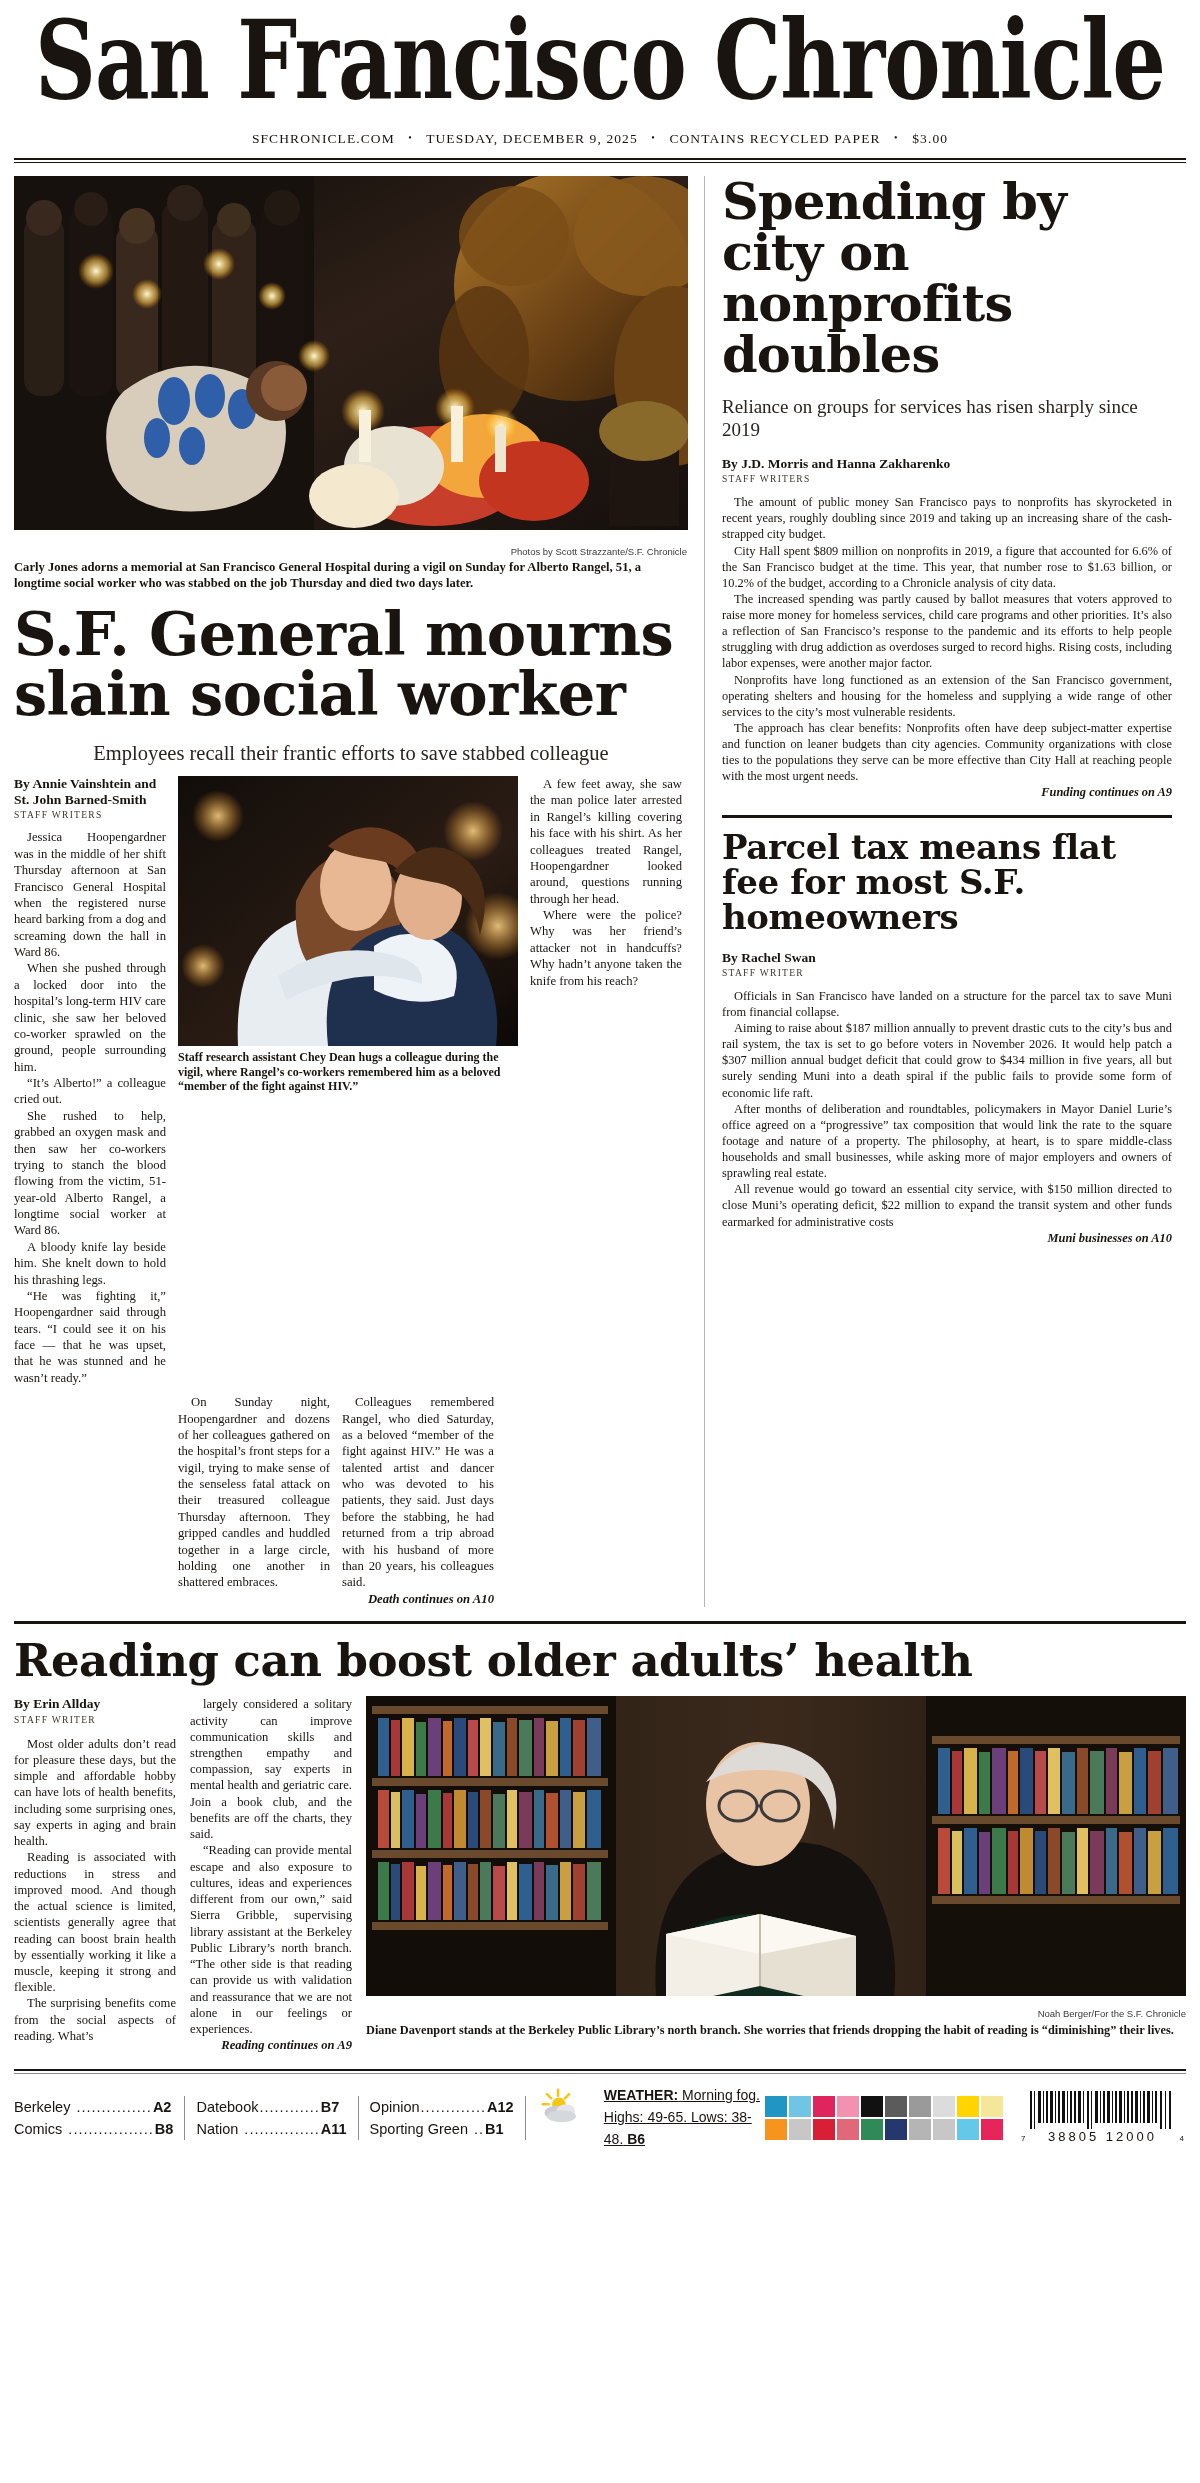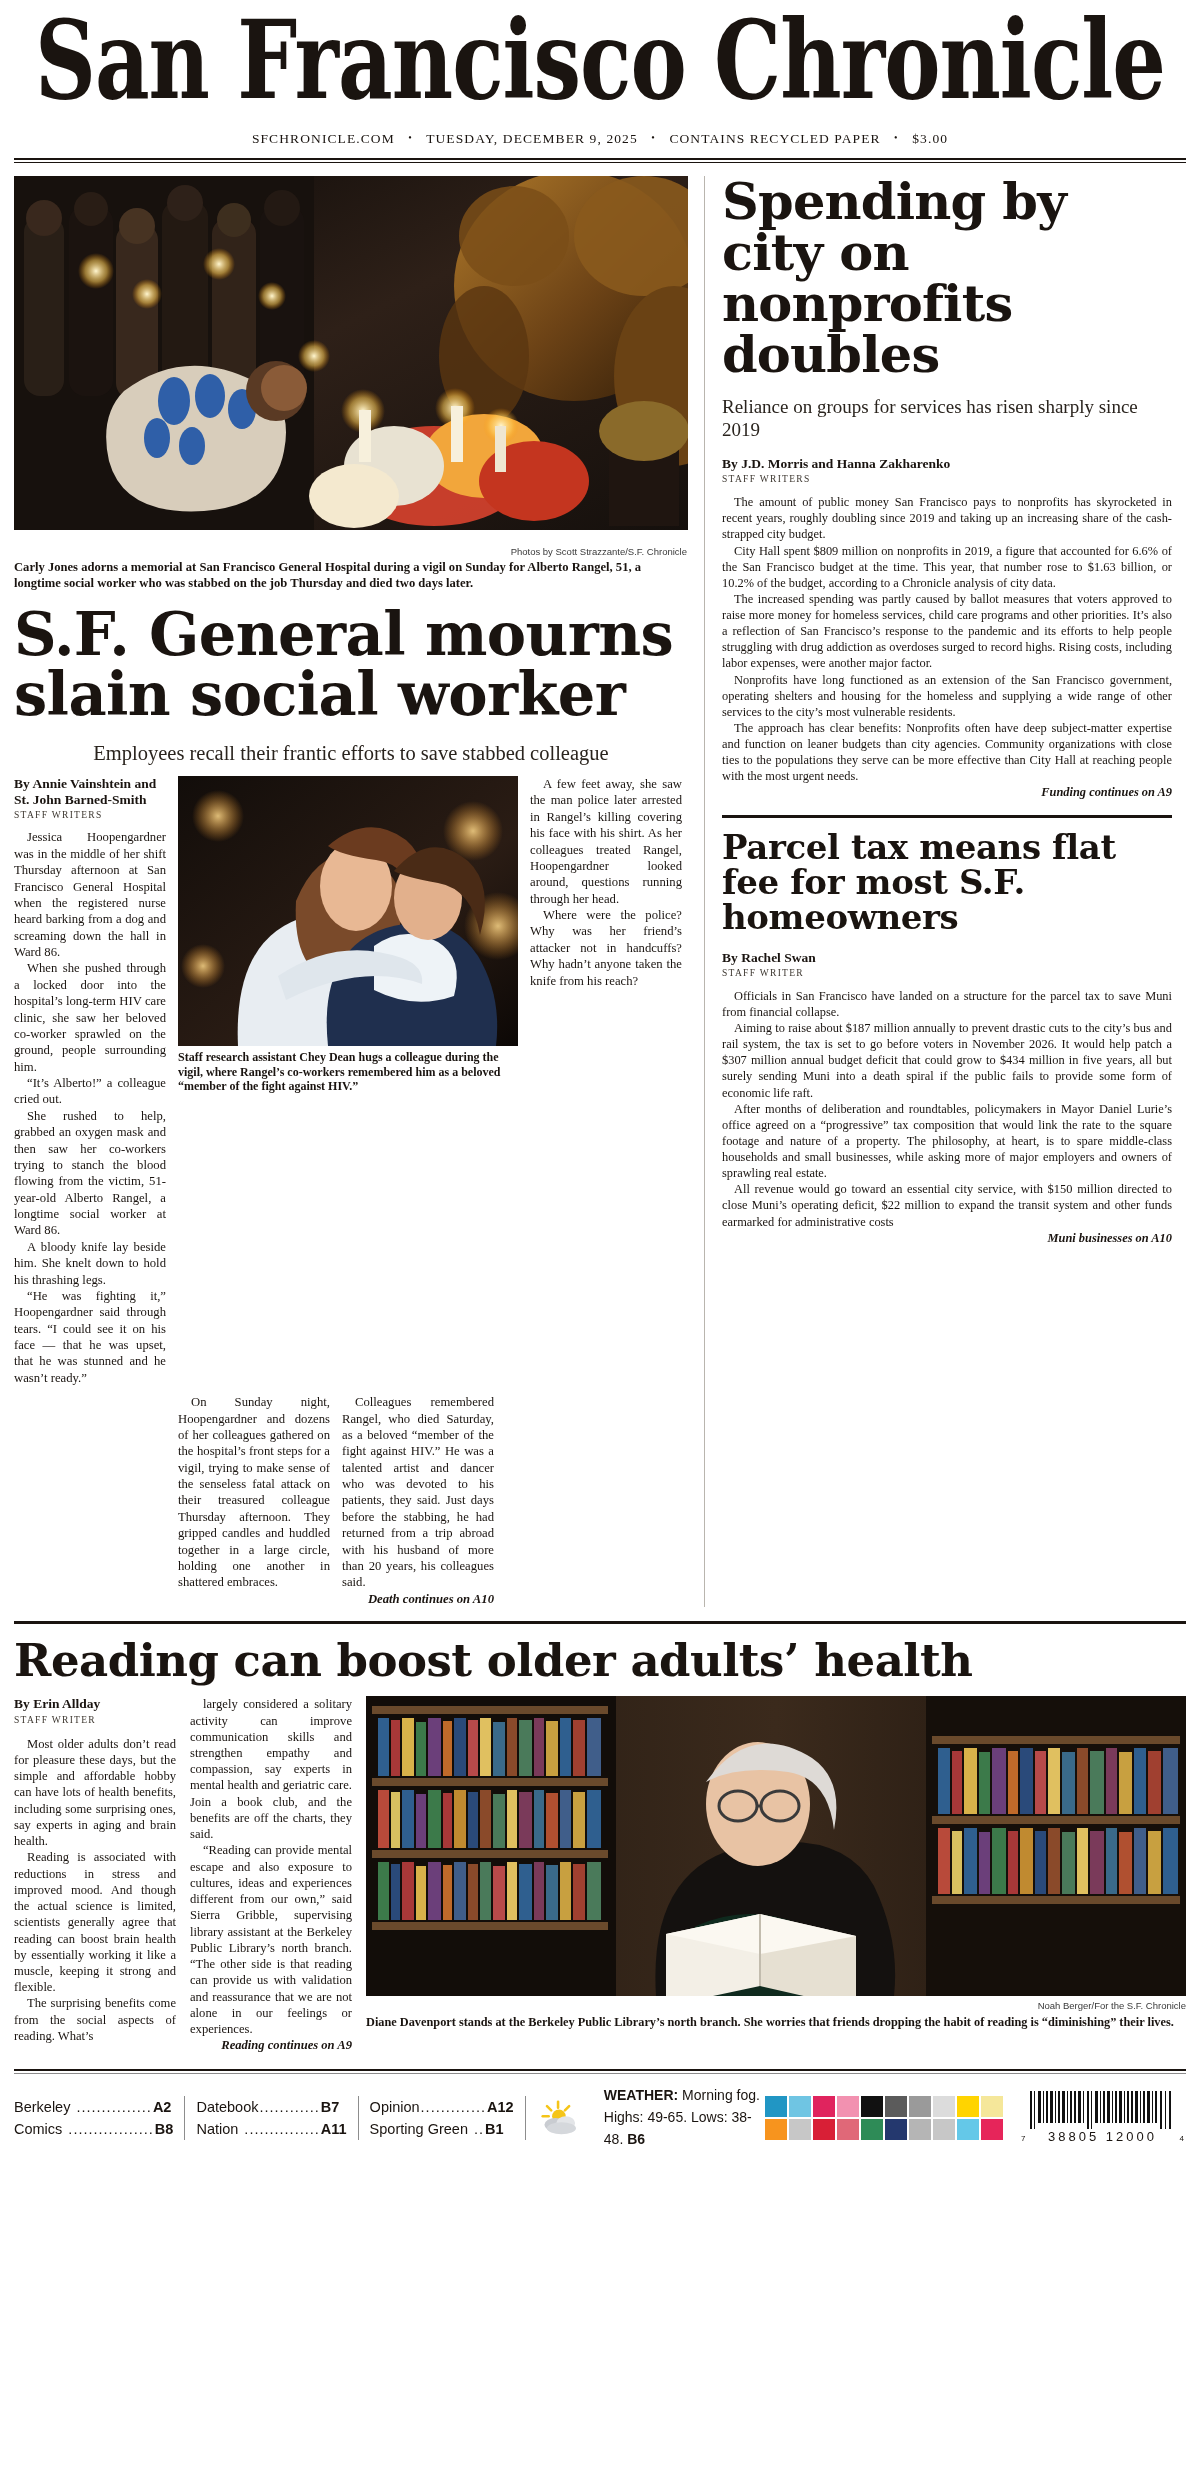--- a/index.html
+++ b/index.html
@@ -147,37 +147,37 @@
     line-height:1.05;
     margin:13px 0 12px 0;
     letter-spacing:-0.5px;
   }
   .feature-grid { display:flex; gap:14px; }
   .fcol { width:168px; font-size:12.6px; line-height:1.29; text-align:justify; hyphens:auto; }
   .fcol p { margin:0; text-indent:13px; }
   .fphoto-wrap { width:about; flex:1; }
   .fphoto { width:100%; height:300px; position:relative; overflow:hidden; background:#2b2018; }
   .fcap { font-size:12.3px; line-height:1.23; font-weight:bold; padding-top:4px;}
-  .fcredit { text-align:right; font-size:9.5px; color:#3a3a3a; padding-top:4px;
+  .fcredit { text-align:right; font-size:9.5px; color:#3a3a3a; padding-top:12px;
              font-family:"Liberation Sans", sans-serif;}
 
   
   .index-rule { border-top:2.5px solid #1a1410; border-bottom:1px solid #8d8d8d; height:5px; margin-top:16px;}
   .index-bar {
     display:flex; align-items:center;
     margin-top:11px;
     font-family:"Liberation Sans", sans-serif;
     font-size:14.5px;
   }
   .idx-group { padding-right:11px; margin-right:11px; border-right:1px solid #8d8d8d; }
   .idx-row { display:flex; align-items:baseline; white-space:nowrap; line-height:1.55; }
   .idx-name { }
   .idx-dots { flex:0 0 auto; letter-spacing:1px; padding:0 1px; color:#1a1410;}
   .idx-page { font-weight:bold; }
-  .wx { display:flex; align-items:center; gap:24px; margin-left:4px; }
+  .wx { display:flex; align-items:flex-start; gap:24px; margin-left:4px;text-decoration:underline; }
   .wx-text { font-size:14px; line-height:1.55; }
   .wx-text b { font-weight:bold; }
   .colorbars { display:flex; flex-direction:column; gap:2px; margin-left:auto; }
   .cb-row { display:flex; gap:2px; }
   .cb { width:22px; height:21px; }
   .barcode { display:flex; align-items:flex-end; margin-left:16px; }
   .bc-digits { font-family:"Liberation Sans", sans-serif; font-size:13px; letter-spacing:3px; }
   .bc-side { font-size:8px; padding:0 2px 1px 2px;}
 </style>
 </head>

